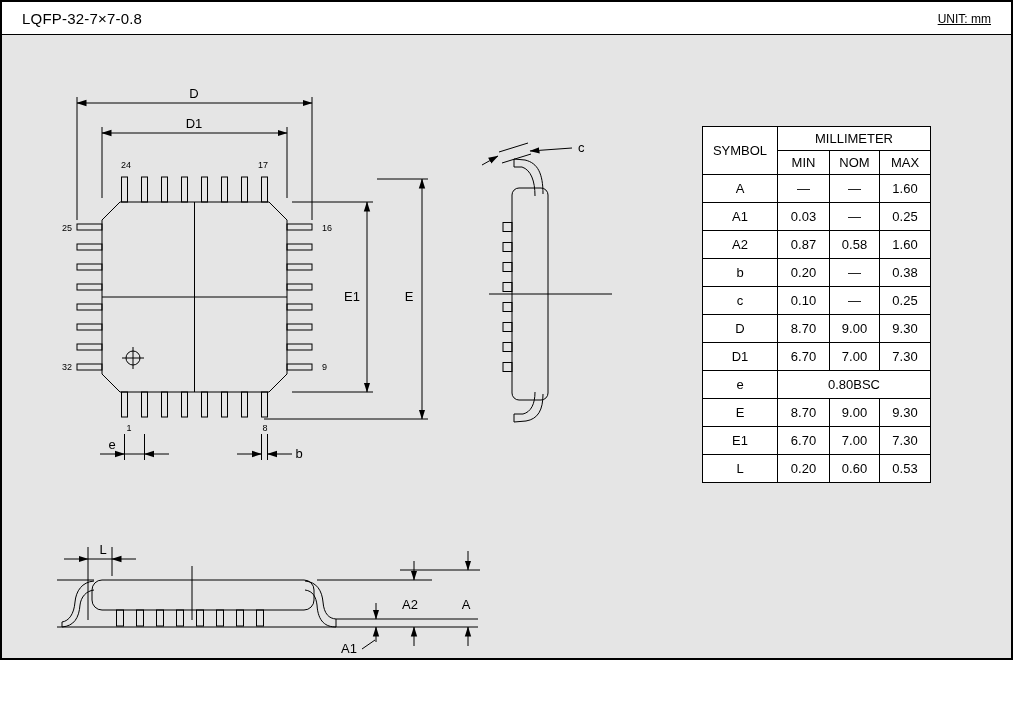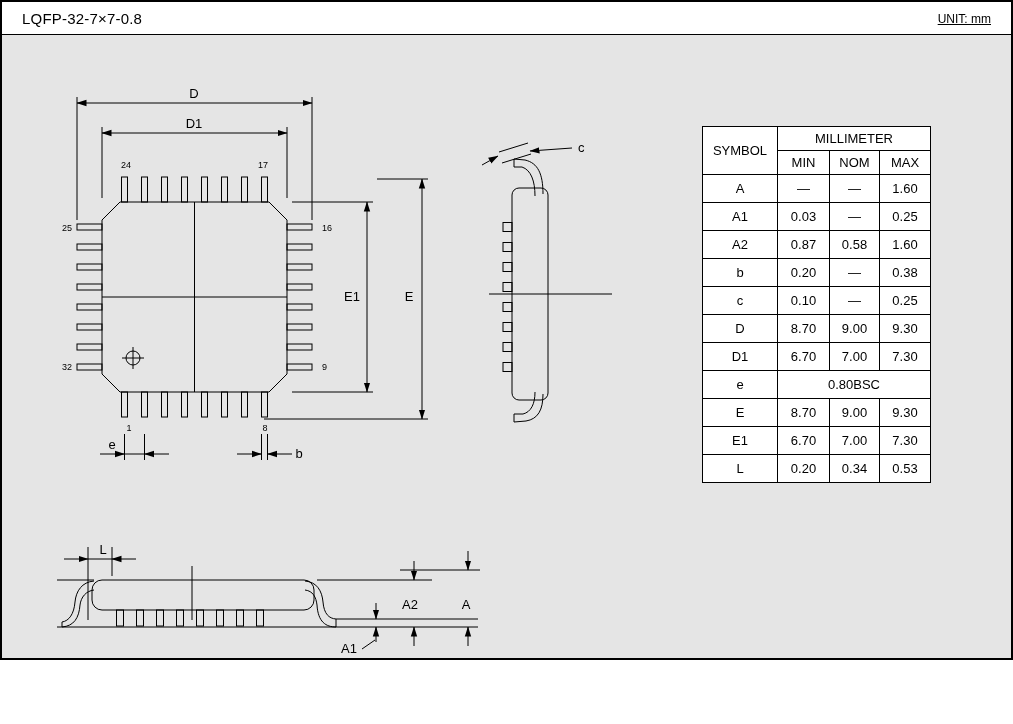--- a/index.html
+++ b/index.html
@@ -298,18 +298,18 @@
     </tr>
     <tr class="drow">
       <td>E1</td>
       <td>6.70</td>
       <td>7.00</td>
       <td>7.30</td>
     </tr>
     <tr class="drow">
       <td>L</td>
       <td>0.20</td>
-      <td>0.34</td>
+      <td>0.60</td>
       <td>0.53</td>
     </tr>
   </tbody>
     </table>
 </div>
 
 </body></html>

